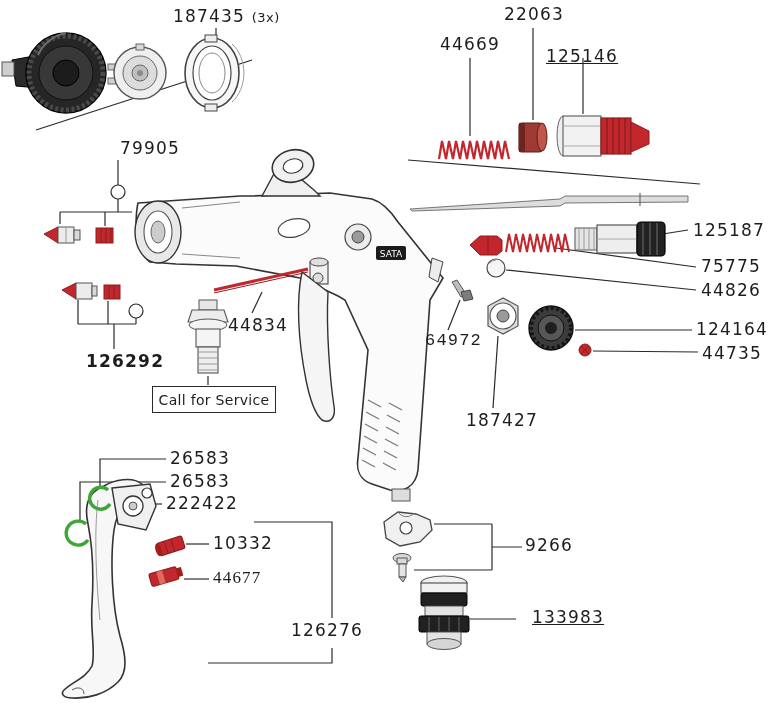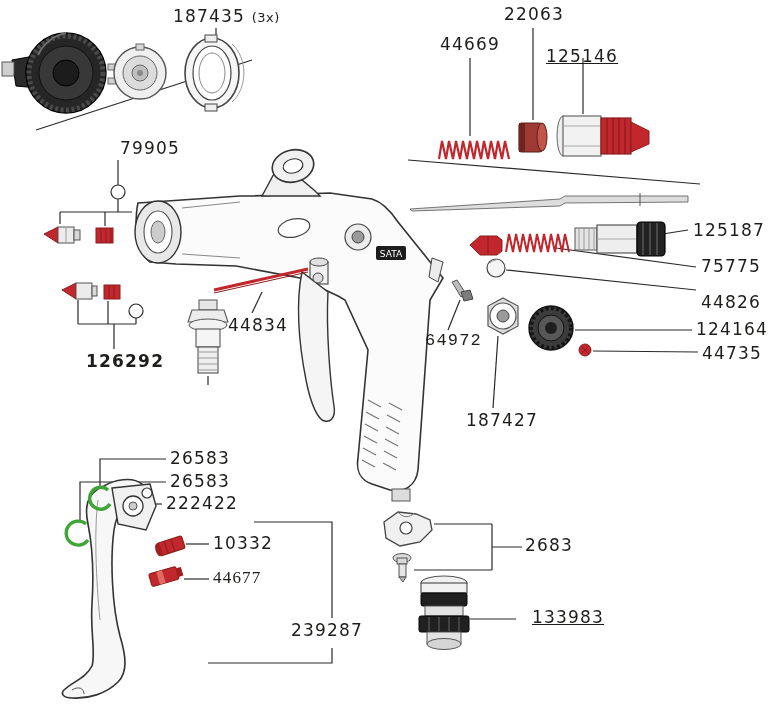--- a/index.html
+++ b/index.html
@@ -309,29 +309,30 @@
 <div class="lbl" style="left:173px;top:6px;">
   <span>187435</span>
   <span class="qty">(3x)</span>
 </div>
 <div class="lbl" style="left:504px;top:4px;">22063</div>
 <div class="lbl" style="left:440px;top:34px;">44669</div>
 <div class="lbl" style="left:546px;top:46px;text-decoration:underline;">125146</div>
 <div class="lbl" style="left:88px;top:138px;margin-left:32px;">79905</div>
 <div class="lbl" style="left:693px;top:220px;">125187</div>
 <div class="lbl" style="left:701px;top:256px;">75775</div>
-<div class="lbl" style="left:701px;top:280px;margin-top:12px;">44826</div>
+<div class="lbl" style="left:701px;top:280px;">44826</div>
 <div class="lbl" style="left:696px;top:319px;">124164</div>
 <div class="lbl" style="left:702px;top:343px;">44735</div>
 <div class="lbl" style="left:228px;top:315px;">44834</div>
 <div class="lbl" style="left:86px;top:351px;font-weight:bold;">126292</div>
 <div class="lbl" style="left:425px;top:331px;font-family:Liberation Mono, monospace;">64972</div>
 <div class="lbl" style="left:466px;top:410px;">187427</div>
+<div class="callbox">Call for Service</div>
 <div class="lbl" style="left:170px;top:448px;">26583</div>
 <div class="lbl" style="left:170px;top:471px;">26583</div>
 <div class="lbl" style="left:166px;top:493px;">222422</div>
 <div class="lbl" style="left:213px;top:533px;">10332</div>
 <div class="lbl" style="left:213px;top:568px;font-family:Liberation Serif, serif;">44677</div>
-<div class="lbl" style="left:291px;top:620px;">239287</div>
-<div class="lbl" style="left:525px;top:535px;">2683</div>
+<div class="lbl" style="left:291px;top:620px;">126276</div>
+<div class="lbl" style="left:525px;top:535px;">9266</div>
 <div class="lbl" style="left:532px;top:607px;text-decoration:underline;">133983</div>
 
 </div>
 
 </body></html>

